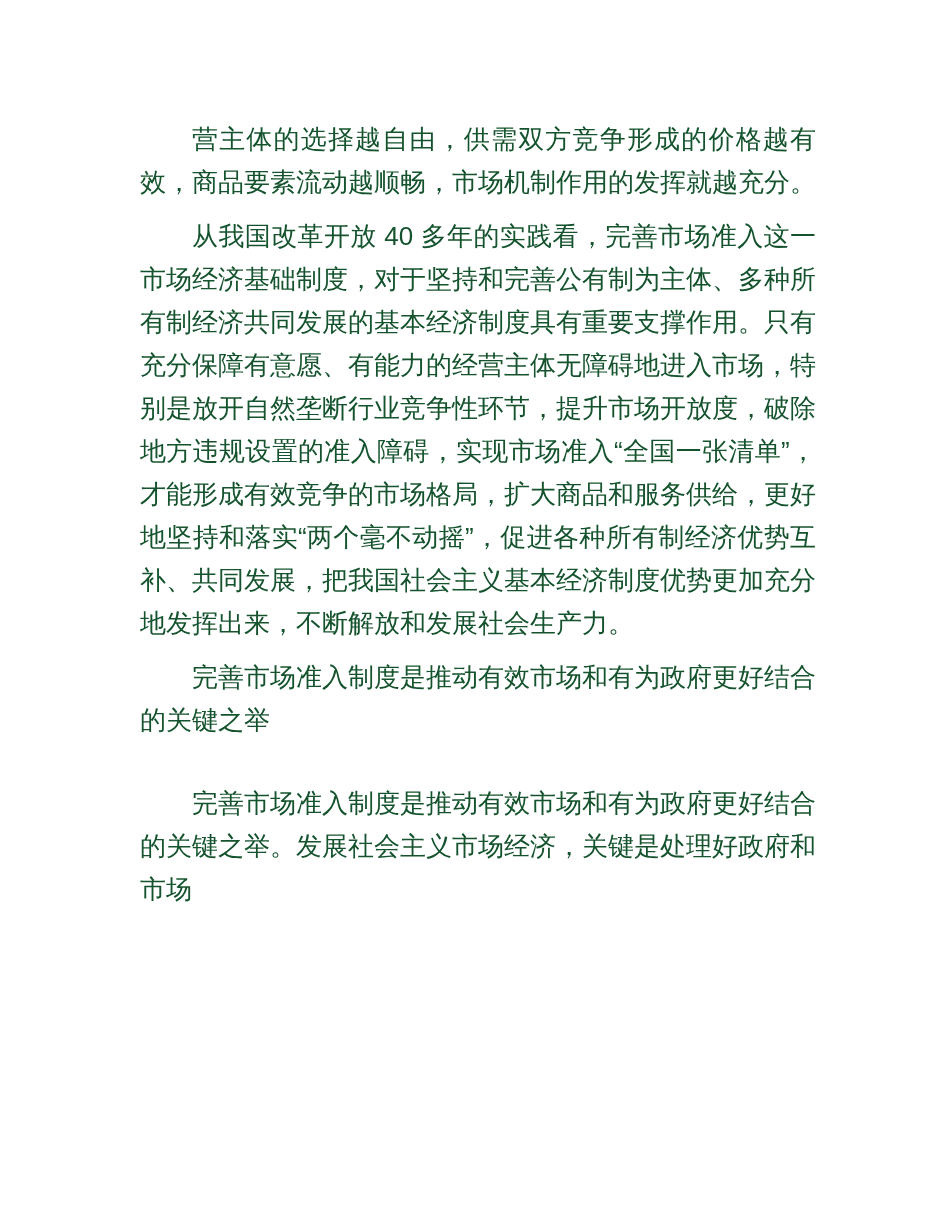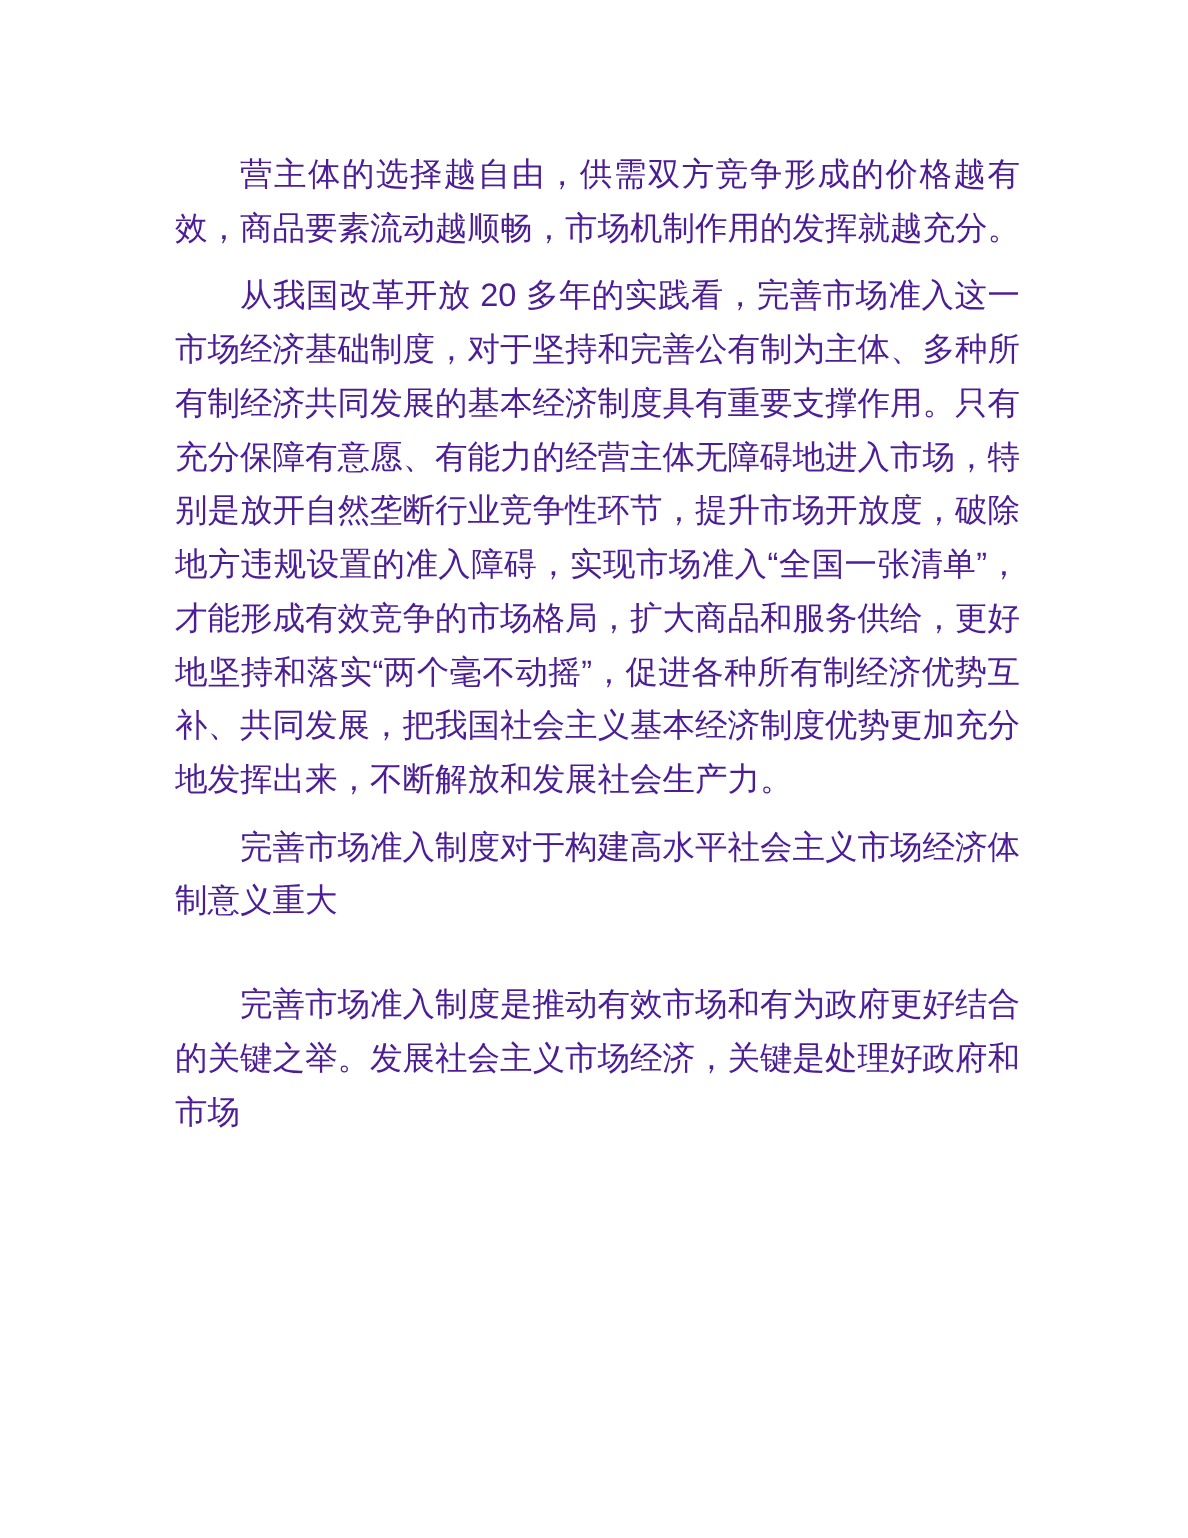--- a/index.html
+++ b/index.html
@@ -13,21 +13,21 @@
     height: 1230px;
     background: #ffffff;
     overflow: hidden;
     font-family: "Liberation Sans", sans-serif;
   }
   .content {
     position: absolute;
     left: 140px;
     top: 118px;
     width: 676px;
-    color: #4c1d95;
+    color: #14532d;
     font-size: 26px;
     line-height: 43px;
     text-align: justify;
     text-justify: inter-ideograph;
     letter-spacing: 0;
     word-break: break-all;
   }
   .content p {
     margin: 0 0 11px 0;
     text-indent: 52px;
@@ -36,17 +36,17 @@
     margin-bottom: 0;
     margin-top: 40px;
   }
 </style>
 </head>
 <body>
 
 <div class="page">
   <div class="content">
     <p>营主体的选择越自由，供需双方竞争形成的价格越有效，商品要素流动越顺畅，市场机制作用的发挥就越充分。</p>
-    <p>从我国改革开放 20 多年的实践看，完善市场准入这一市场经济基础制度，对于坚持和完善公有制为主体、多种所有制经济共同发展的基本经济制度具有重要支撑作用。只有充分保障有意愿、有能力的经营主体无障碍地进入市场，特别是放开自然垄断行业竞争性环节，提升市场开放度，破除地方违规设置的准入障碍，实现市场准入“全国一张清单”，才能形成有效竞争的市场格局，扩大商品和服务供给，更好地坚持和落实“两个毫不动摇”，促进各种所有制经济优势互补、共同发展，把我国社会主义基本经济制度优势更加充分地发挥出来，不断解放和发展社会生产力。</p>
-    <p>完善市场准入制度对于构建高水平社会主义市场经济体制意义重大</p>
+    <p>从我国改革开放 40 多年的实践看，完善市场准入这一市场经济基础制度，对于坚持和完善公有制为主体、多种所有制经济共同发展的基本经济制度具有重要支撑作用。只有充分保障有意愿、有能力的经营主体无障碍地进入市场，特别是放开自然垄断行业竞争性环节，提升市场开放度，破除地方违规设置的准入障碍，实现市场准入“全国一张清单”，才能形成有效竞争的市场格局，扩大商品和服务供给，更好地坚持和落实“两个毫不动摇”，促进各种所有制经济优势互补、共同发展，把我国社会主义基本经济制度优势更加充分地发挥出来，不断解放和发展社会生产力。</p>
+    <p>完善市场准入制度是推动有效市场和有为政府更好结合的关键之举</p>
     <p>完善市场准入制度是推动有效市场和有为政府更好结合的关键之举。发展社会主义市场经济，关键是处理好政府和市场</p>
   </div>
 </div>
 
 </body></html>

